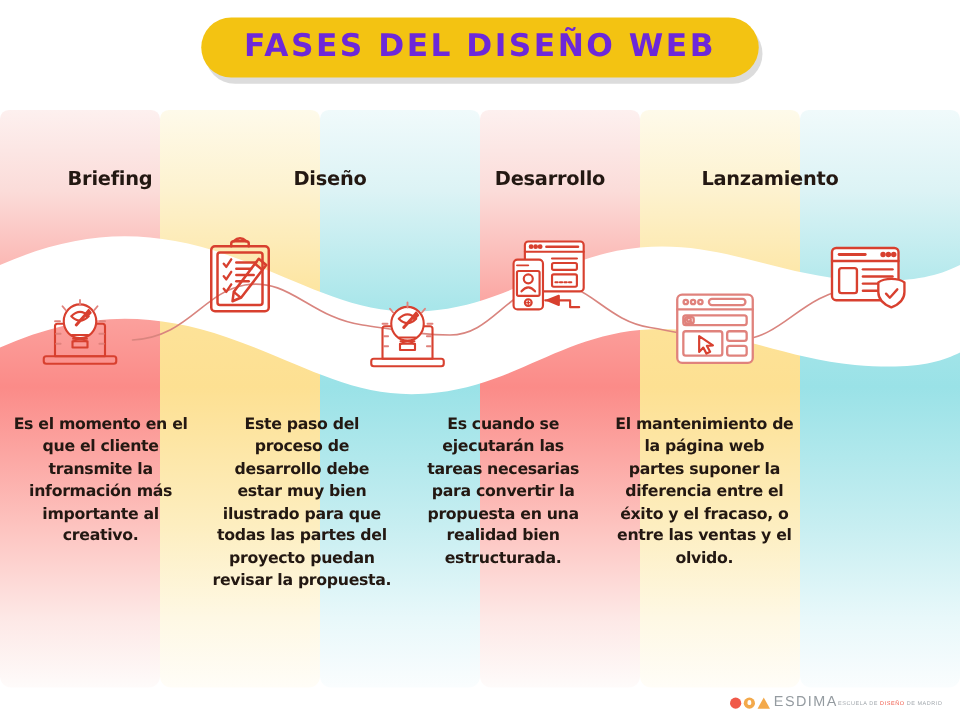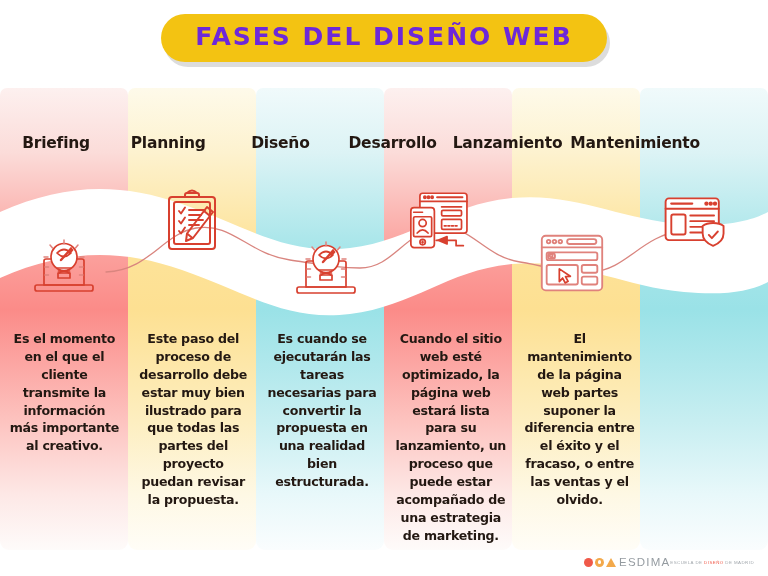--- a/index.html
+++ b/index.html
@@ -228,33 +228,27 @@
     <div class="col pink"></div>
     <div class="col yellow"></div>
     <div class="col cyan"></div>
   </div>
 
   <div class="headers">
     <div class="header-cell">
       <div class="header-label">Briefing</div>
     </div>
     <div class="header-cell">
-      <div class="header-label">Planning</div>
-    </div>
-    <div class="header-cell">
       <div class="header-label">Diseño</div>
     </div>
     <div class="header-cell">
       <div class="header-label">Desarrollo</div>
     </div>
     <div class="header-cell">
       <div class="header-label">Lanzamiento</div>
-    </div>
-    <div class="header-cell">
-      <div class="header-label">Mantenimiento</div>
     </div>
   </div>
 
   <svg class="wave-band" viewBox="0 0 768 140" preserveAspectRatio="none">
     <path d="M0,34
              C 64,6 118,4 182,26
              C 246,48 286,78 350,70
              C 414,62 448,26 512,20
              C 576,14 620,42 684,46
              C 730,49 752,42 768,34
@@ -440,23 +434,20 @@
     <div class="body-cell">
       <div class="body-text">Es el momento en el que el cliente transmite la información más importante al creativo.</div>
     </div>
     <div class="body-cell">
       <div class="body-text">Este paso del proceso de desarrollo debe estar muy bien ilustrado para que todas las partes del proyecto puedan revisar la propuesta.</div>
     </div>
     <div class="body-cell">
       <div class="body-text">Es cuando se ejecutarán las tareas necesarias para convertir la propuesta en una realidad bien estructurada.</div>
     </div>
     <div class="body-cell">
-      <div class="body-text">Cuando el sitio web esté optimizado, la página web estará lista para su lanzamiento, un proceso que puede estar acompañado de una estrategia de marketing.</div>
-    </div>
-    <div class="body-cell">
       <div class="body-text">El mantenimiento de la página web partes suponer la diferencia entre el éxito y el fracaso, o entre las ventas y el olvido.</div>
     </div>
   </div>
 
   <div class="logo">
     <div class="logo-top">
       <div class="logo-shapes">
         <div class="sh sh-circle"></div>
         <div class="sh sh-ring"></div>
         <div class="sh-tri"></div>

